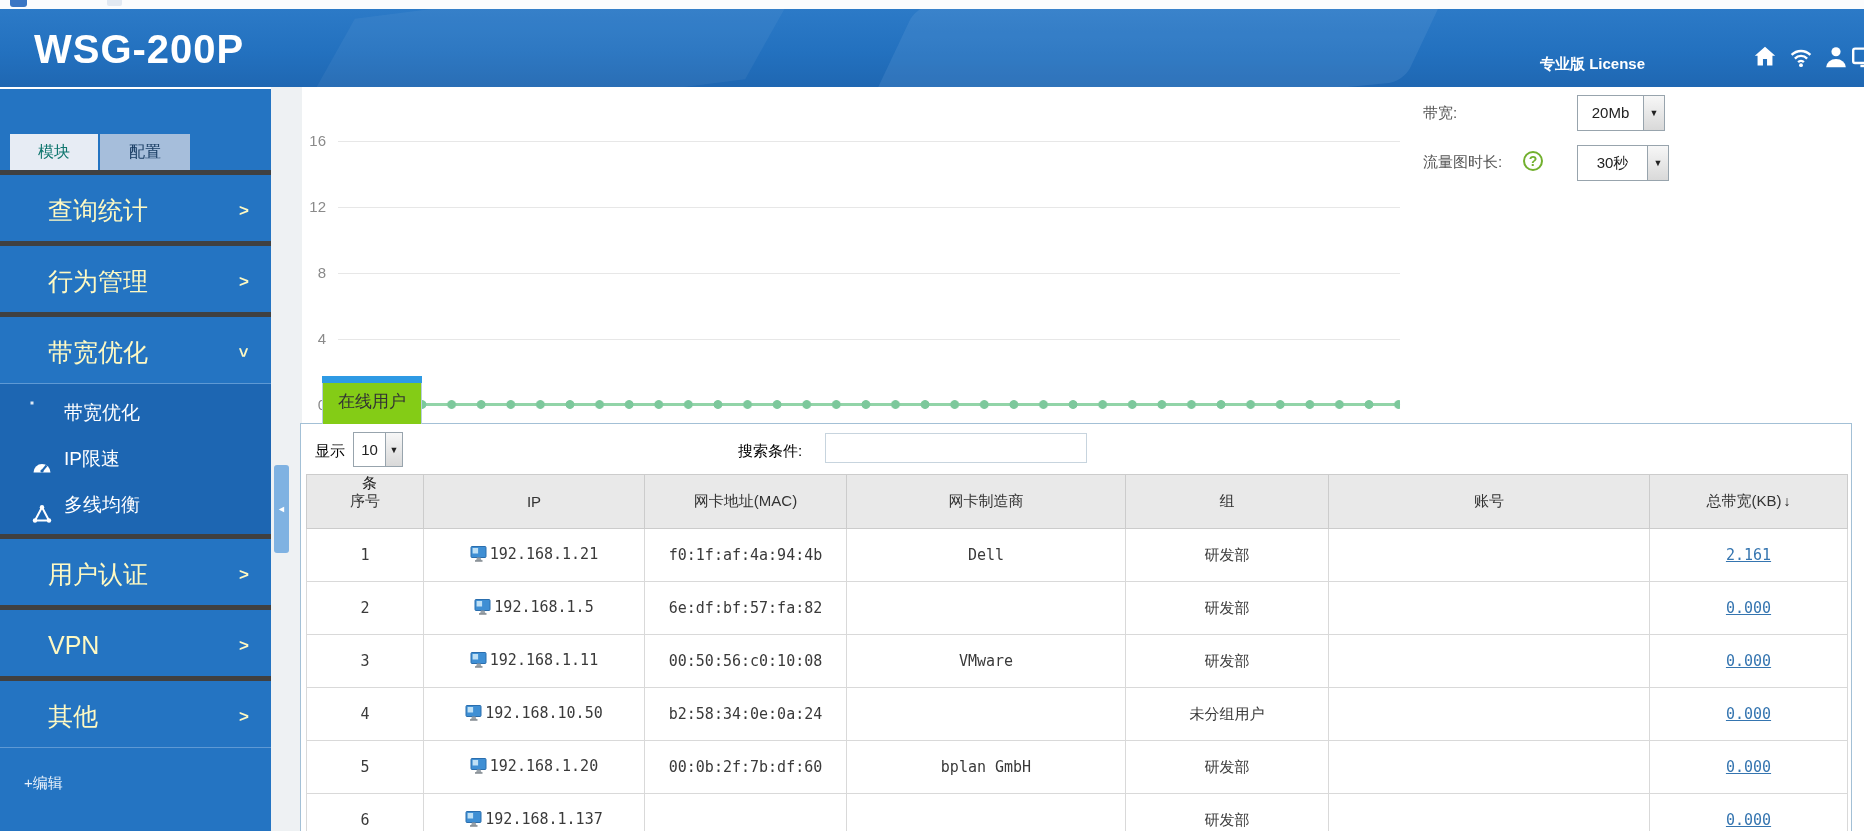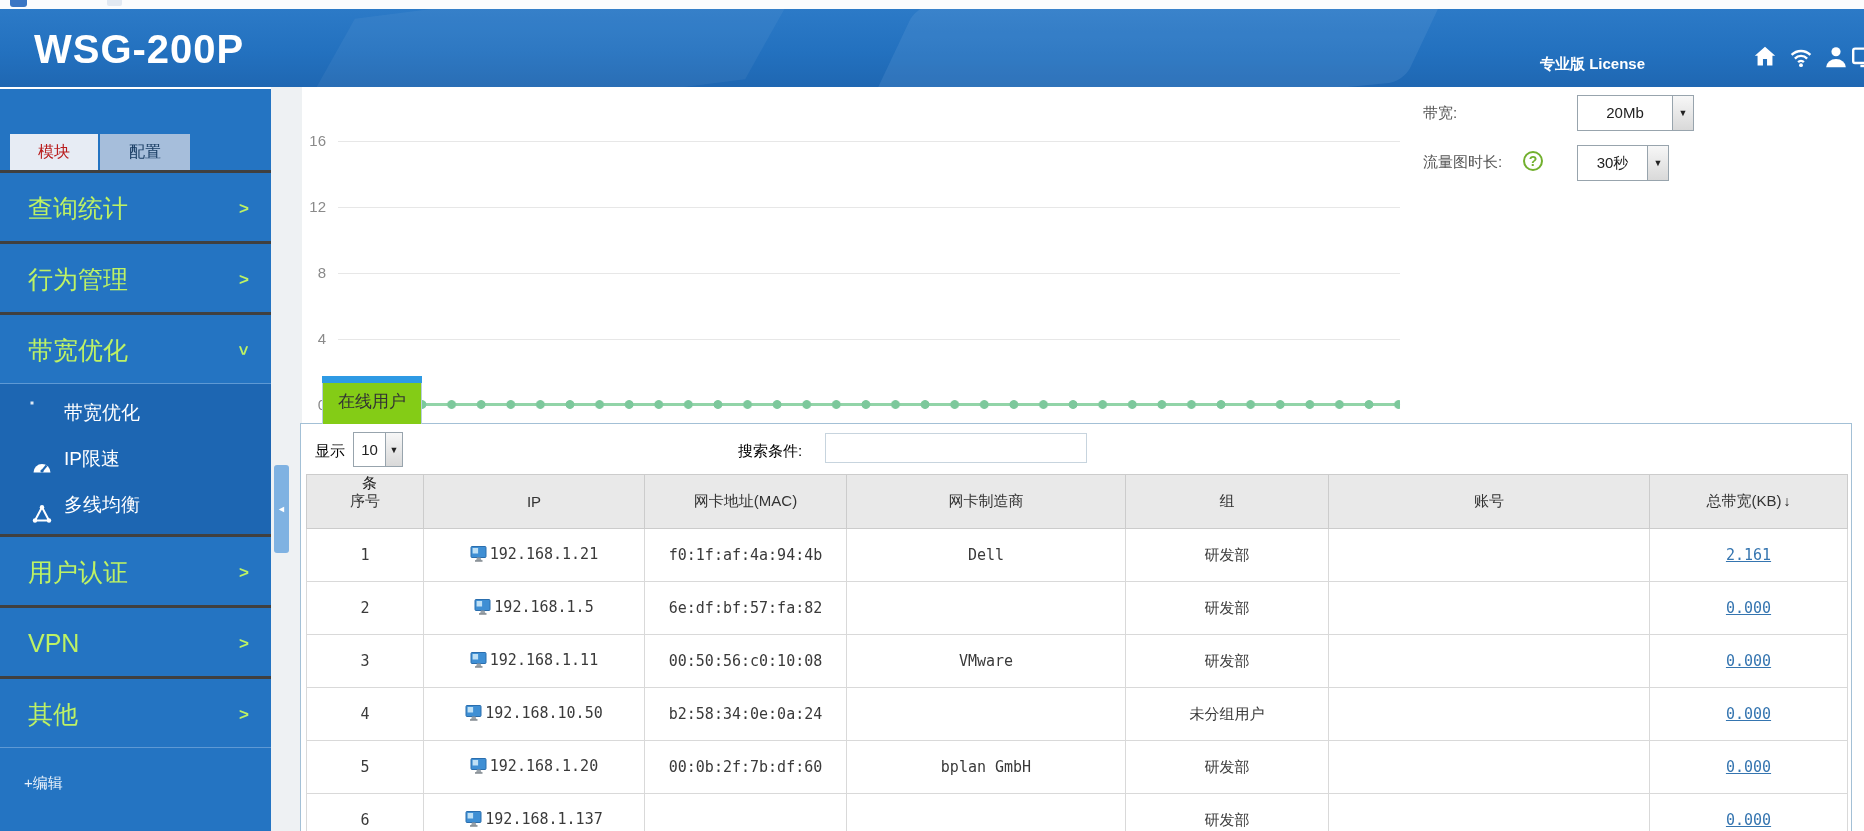--- a/index.html
+++ b/index.html
@@ -22,24 +22,24 @@
   .logo { position:absolute; left:34px; top:18px; font-size:40px; font-weight:bold; color:#fff; letter-spacing:1px; }
   .license { position:absolute; left:1540px; top:46px; font-size:15px; font-weight:bold; color:#fff; }
   .hicon { position:absolute; top:36px; width:26px; height:26px; }
   .hicon svg { display:block; }
 
   
   .sidebar { position:absolute; left:0; top:87px; width:271px; height:744px; background:#2474c2;
              border-top:2px solid #fff; z-index:6; }
   .side-tabs { position:relative; height:81px; }
   .stab { position:absolute; top:45px; height:36px; font-size:16px; text-align:center; line-height:36px; cursor:pointer; }
-  .stab.mod { left:10px; width:88px; background:#e7ecf4; color:#b91c1c; }
+  .stab.mod { left:10px; width:88px; background:#e7ecf4; color:#0f766e; }
   .stab.cfg { left:100px; width:90px; background:#a6bedb; color:#14385f; }
-  .mitem { position:relative; height:71px; line-height:71px; padding-left:28px; color:#bef264; font-size:25px;
-           border-top:3px solid #404040; cursor:pointer; }
+  .mitem { position:relative; height:71px; line-height:71px; padding-left:48px; color:#fef9c3; font-size:25px;
+           border-top:5px solid #404040; cursor:pointer; }
   .mitem .arrow { position:absolute; right:22px; top:0; font-size:17px; font-weight:bold; }
   .mitem .arrow.down { transform:rotate(90deg); }
   .submenu { background:#1d66b2; border-top:1px solid #5e99d4; padding:6px 0; }
   .subitem { position:relative; height:46px; line-height:46px; padding-left:64px; color:#fff; font-size:19px; cursor:pointer; }
   .subitem .sicon { position:absolute; left:32px; top:13px; width:20px; height:20px; }
   .sphere { width:20px; height:20px; border-radius:50%;
             background:radial-gradient(circle at 36% 30%, #ffffff 0 28%, #dde8f1 52%, #93aabb 100%);
             box-shadow:0 0 0 1.5px rgba(255,255,255,0.85); }
   .side-divider { border-top:1px solid #5e99d4; height:0; }
   .edit-link { padding:26px 0 0 24px; color:#eaf2fa; font-size:15px; cursor:pointer; }
@@ -201,21 +201,21 @@
 <div class="ytick" style="left:282px; top:330px;">4</div>
 <div class="ytick" style="left:282px; top:396px;">0</div>
 <div class="gridline" style="top:141px;"></div>
 <div class="gridline" style="top:207px;"></div>
 <div class="gridline" style="top:273px;"></div>
 <div class="gridline" style="top:339px;"></div>
 <div class="tline"></div>
 <div class="tdots"></div>
 
 <div class="ctl-label" style="left:1423px; top:104px;">带宽:</div>
-<div class="sel" style="left:1577px; top:95px; width:117px;">
+<div class="sel" style="left:1577px; top:95px; width:88px;">
   <span class="val">20Mb</span>
   <span class="btn">▼</span>
 </div>
 <div class="ctl-label" style="left:1423px; top:153px;">流量图时长:</div>
 <div class="help">?</div>
 <div class="sel" style="left:1577px; top:145px; width:92px;">
   <span class="val">30秒</span>
   <span class="btn">▼</span>
 </div>
 

